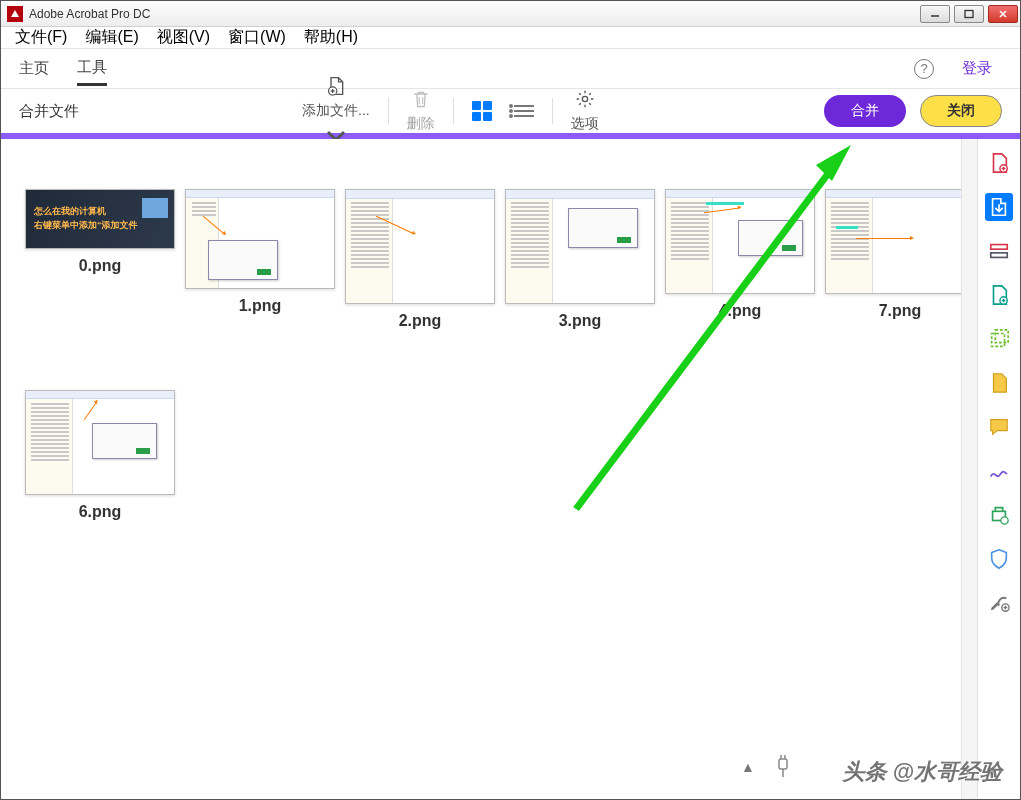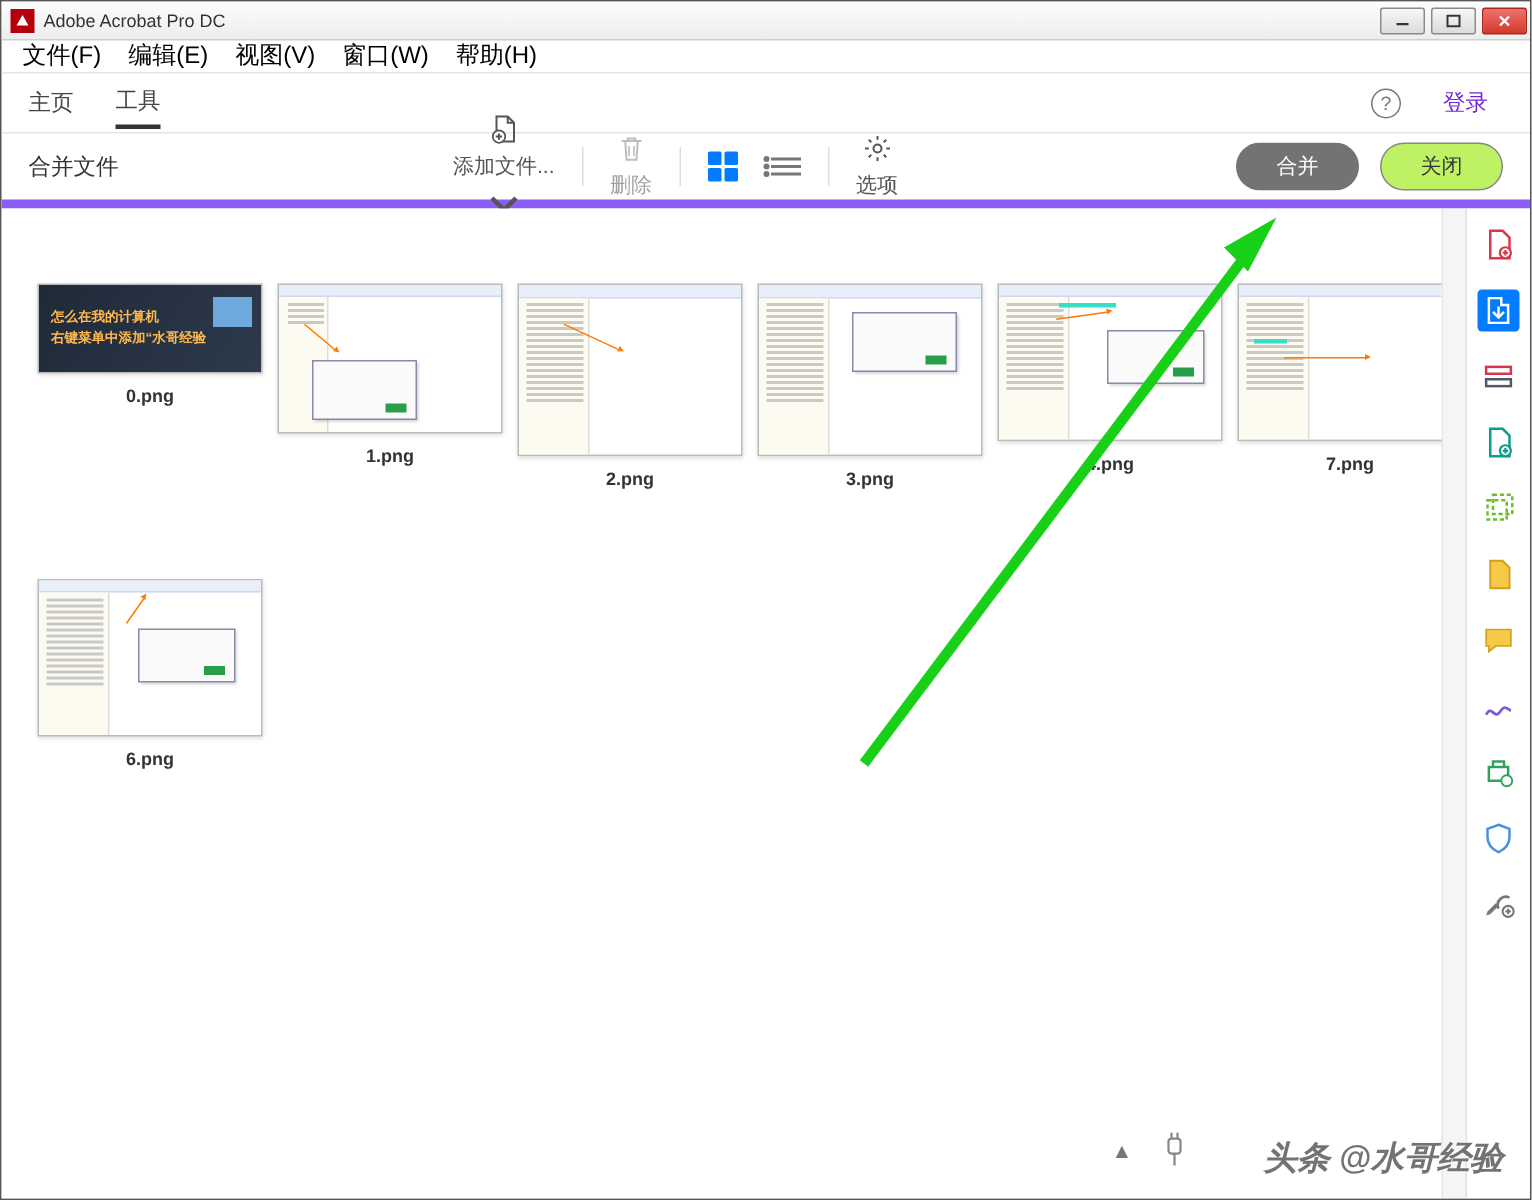--- a/index.html
+++ b/index.html
@@ -75,22 +75,22 @@
   .tb-btn { display:flex;align-items:center;gap:6px;font-size:14px;color:#555;padding:6px 8px;flex-direction:column;}
   .tb-btn svg,.tb-btn .ic{ width:20px;height:20px;}
   .tb-sep{ width:1px;height:26px;background:#ddd;margin:0 10px;}
   .tb-spacer1{flex:0 0 215px;}
   .tb-spacer2{flex:1;}
   .pill {
     height:32px;border-radius:16px;padding:0 26px;font-size:14px;
     display:flex;align-items:center;justify-content:center;
     border:1px solid transparent;
   }
-  .pill.primary{ background:#737373;color:#fff;}
-  .pill.secondary{ background:#bef264;color:#333;border-color:#888;margin-left:14px;}
+  .pill.primary{ background:#6d28d9;color:#fff;}
+  .pill.secondary{ background:#fde047;color:#333;border-color:#888;margin-left:14px;font-weight:bold;}
 
   .viewmode-grid{ display:grid;grid-template-columns:9px 9px;grid-template-rows:9px 9px;gap:2px;}
   .viewmode-grid span{background:#027bff;border-radius:1px;}
   .viewmode-list{ display:flex;flex-direction:column;gap:3px;width:20px;}
   .viewmode-list span{height:2px;background:#777;position:relative;}
   .viewmode-list span::before{content:"";position:absolute;left:-5px;top:-1px;width:4px;height:4px;background:#777;border-radius:50%;}
 
   
   .main {
     position:absolute; top:138px; bottom:0; left:0; right:0;
@@ -116,21 +116,21 @@
     padding: 50px 24px; gap: 60px 10px;
   }
   .thumb{ display:flex;flex-direction:column;align-items:center; }
   .thumb-img{
     width:150px;height:100px;border:1px solid #bbb;
     box-shadow:0 1px 3px rgba(0,0,0,.15);
     background:#f5f5f5;position:relative;overflow:hidden;
   }
   .thumb-img.wide{height:60px;}
   .thumb-img.short{height:75px;}
-  .thumb-label{ font-size:12px;color:#333;margin-top:8px;font-weight:bold;}
+  .thumb-label{ font-size:16px;color:#333;margin-top:8px;font-weight:bold;}
 
   
   .mini{ position:absolute;inset:0;background:#fff;}
   .mini .mhdr{height:8%;background:#e9effa;border-bottom:1px solid #cfd9ed;}
   .mini .mside{position:absolute;left:0;top:8%;bottom:0;width:32%;background:#fdfbef;border-right:1px solid #ddd;}
   .mini .mside2{position:absolute;left:0;top:8%;bottom:0;width:22%;background:#fdfbef;border-right:1px solid #ddd;}
   .mini .mlines{position:absolute;left:3px;right:3px;display:flex;flex-direction:column;gap:2px;}
   .mini .ml{height:2px;background:#c9c9c9;}
   .mini .mdlg{position:absolute;background:#fafafa;border:1px solid #88a;box-shadow:1px 1px 2px rgba(0,0,0,.2);}
   .mini .mbtn{position:absolute;width:14px;height:6px;background:#2a9d48;}
@@ -254,21 +254,21 @@
 </div>
 
 <div class="main">
   <div class="content">
     <div class="thumbs">
 
       <div class="thumb">
         <div class="thumb-img wide thumb0">
             <div class="mini">
           <div class="ov" style="top:14px">怎么在我的计算机</div>
-          <div class="ov" style="top:28px">右键菜单中添加“水哥经验</div>
+          <div class="ov" style="top:28px">右键菜单中添加“添加文件</div>
           <div class="sq"></div>
         </div>
           </div>
         <div class="thumb-label">0.png</div>
       </div>
 
       <div class="thumb">
         <div class="thumb-img">
             <div class="mini">
           <div class="mhdr"></div>

